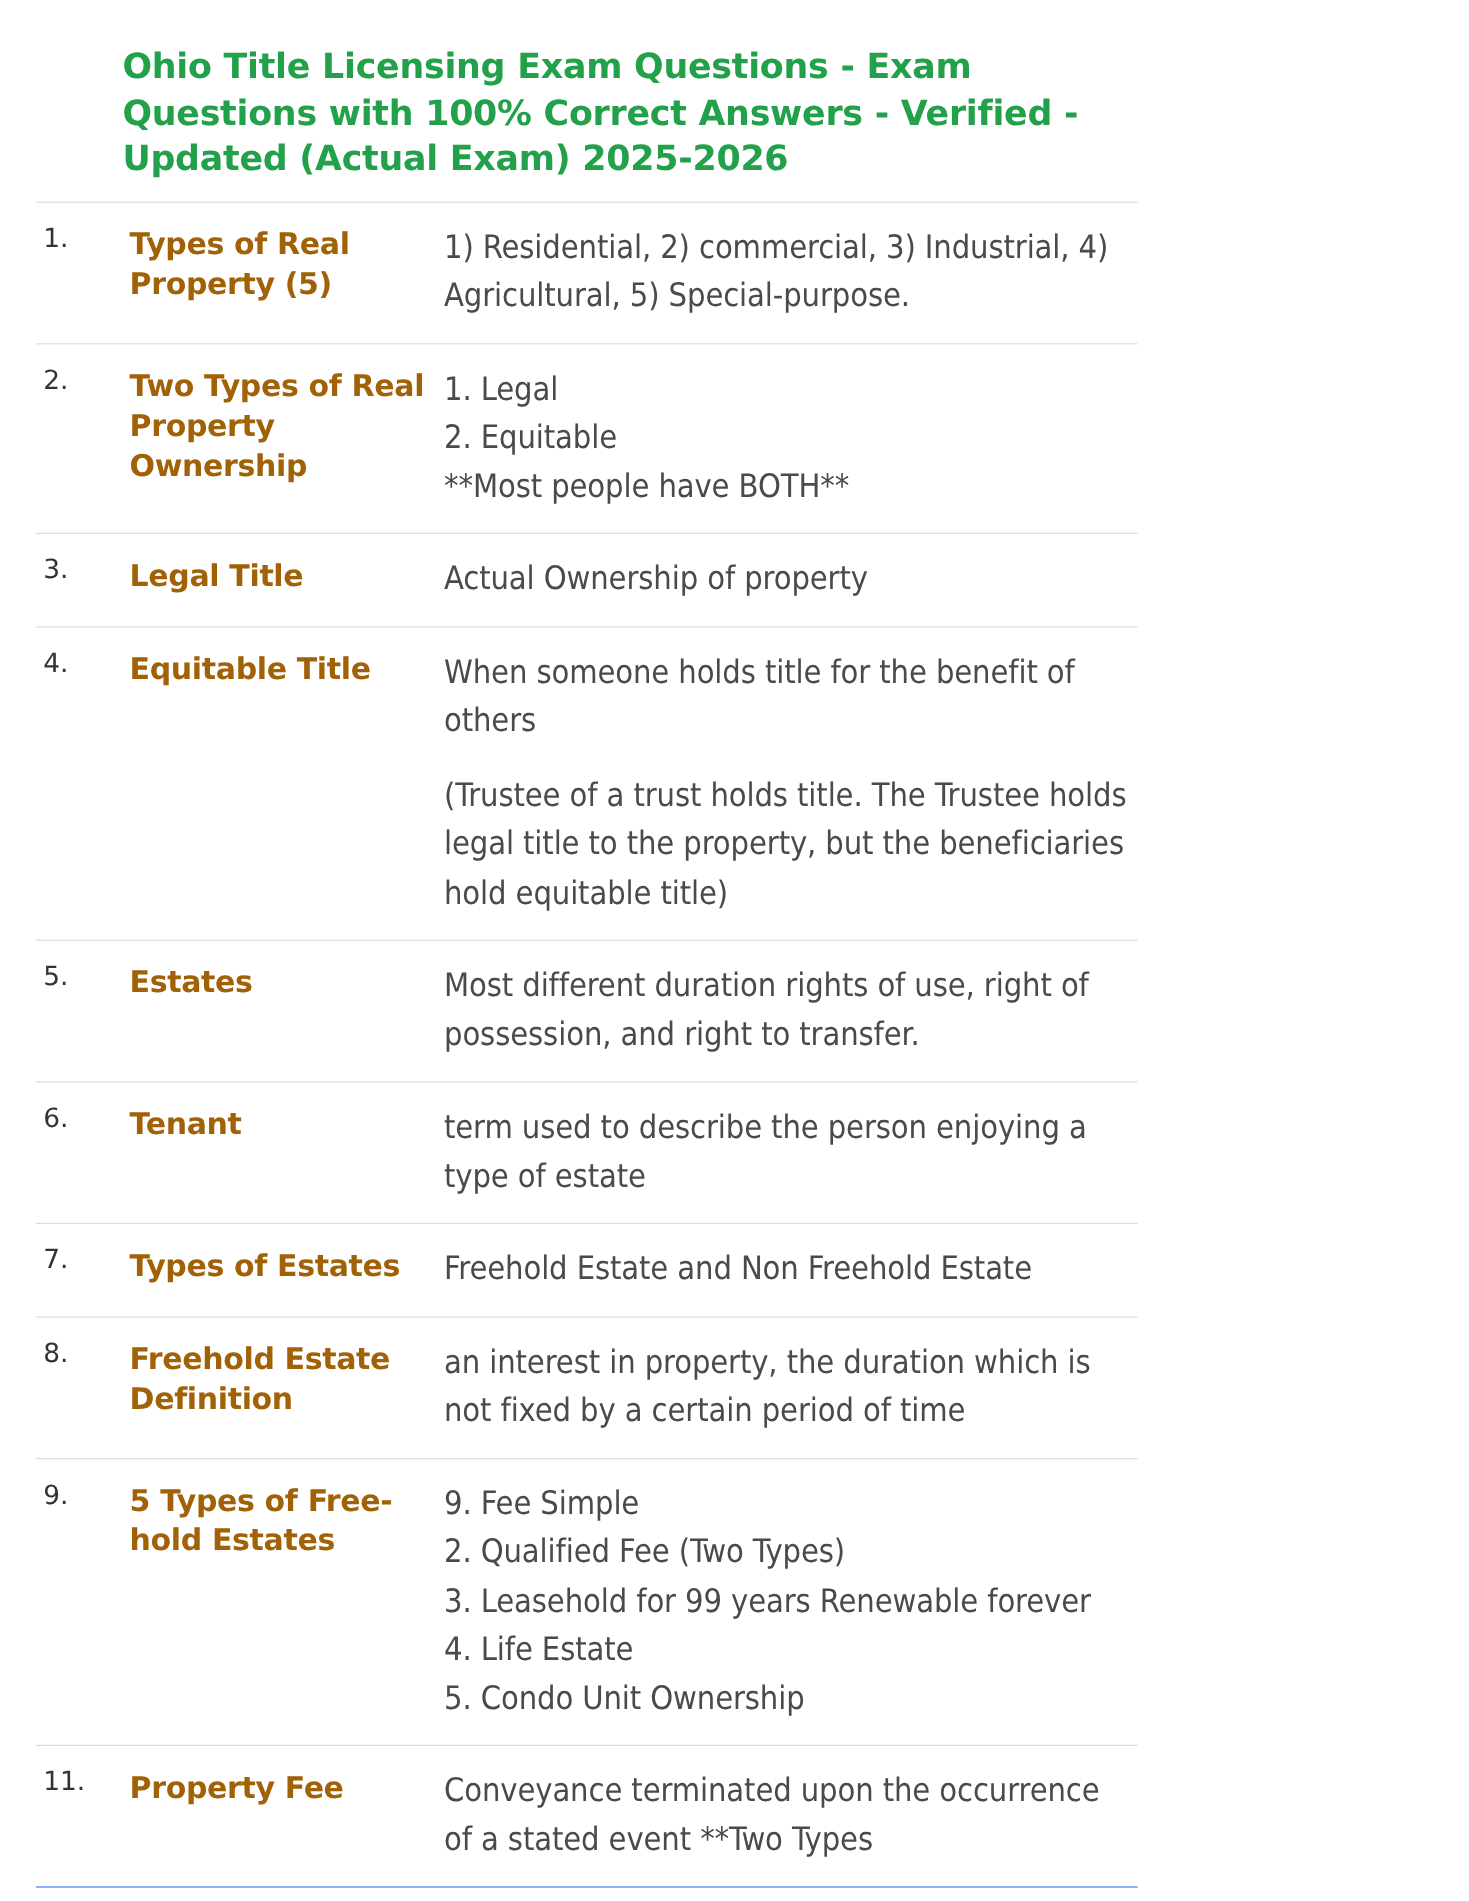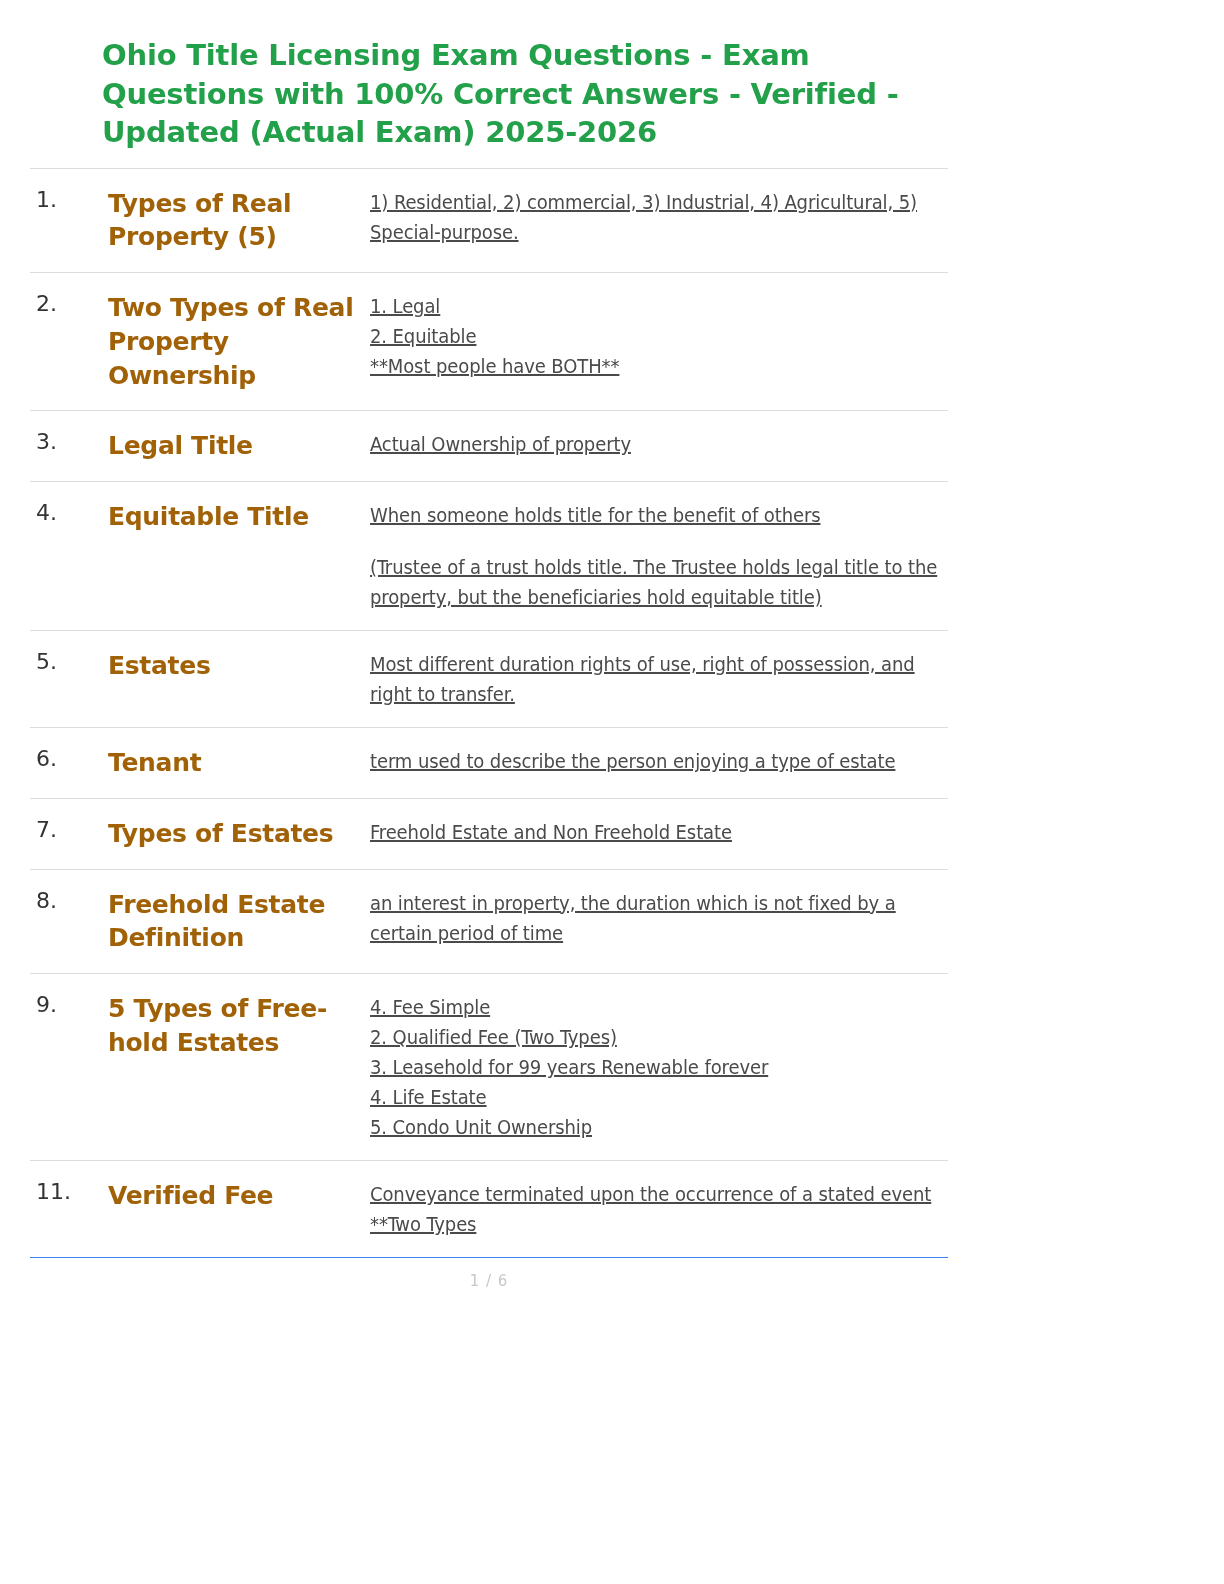--- a/index.html
+++ b/index.html
@@ -58,26 +58,25 @@
     font-family: "DejaVu Sans", sans-serif;
     font-size: 25px;
     line-height: 1.35;
     font-weight: 600;
     color: #a16207;
     padding-right: 16px;
     letter-spacing: -0.3px;
   }
   td.def {
     font-family: "DejaVu Sans Condensed", "DejaVu Sans", sans-serif;
-    font-size: 20px;
+    font-size: 27px;
     line-height: 1.5;
     color: #4a4a4a;
     font-weight: 400;
     letter-spacing: -0.1px;
-    text-decoration: underline;
   }
   td.def .line {
     display: block;
   }
   td.def .gap {
     display: block;
     height: 22px;
   }
   .footer {
     border-top: 1px solid #3b82f6;
@@ -158,30 +157,30 @@
           <td class="num">8.</td>
           <td class="term">Freehold Estate Definition</td>
           <td class="def">
             <span class="line">an interest in property, the duration which is not fixed by a certain period of time</span>
           </td>
         </tr>
         <tr>
           <td class="num">9.</td>
           <td class="term">5 Types of Free-hold Estates</td>
           <td class="def">
-            <span class="line">4. Fee Simple</span>
+            <span class="line">9. Fee Simple</span>
             <span class="line">2. Qualified Fee (Two Types)</span>
             <span class="line">3. Leasehold for 99 years Renewable forever</span>
             <span class="line">4. Life Estate</span>
             <span class="line">5. Condo Unit Ownership</span>
           </td>
         </tr>
         <tr>
           <td class="num">11.</td>
-          <td class="term">Verified Fee</td>
+          <td class="term">Property Fee</td>
           <td class="def">
             <span class="line">Conveyance terminated upon the occurrence of a stated event **Two Types</span>
           </td>
         </tr>
       </tbody>
   </table>
 
   <div class="footer">
     <span class="page-num">1 / 6</span>
   </div>

